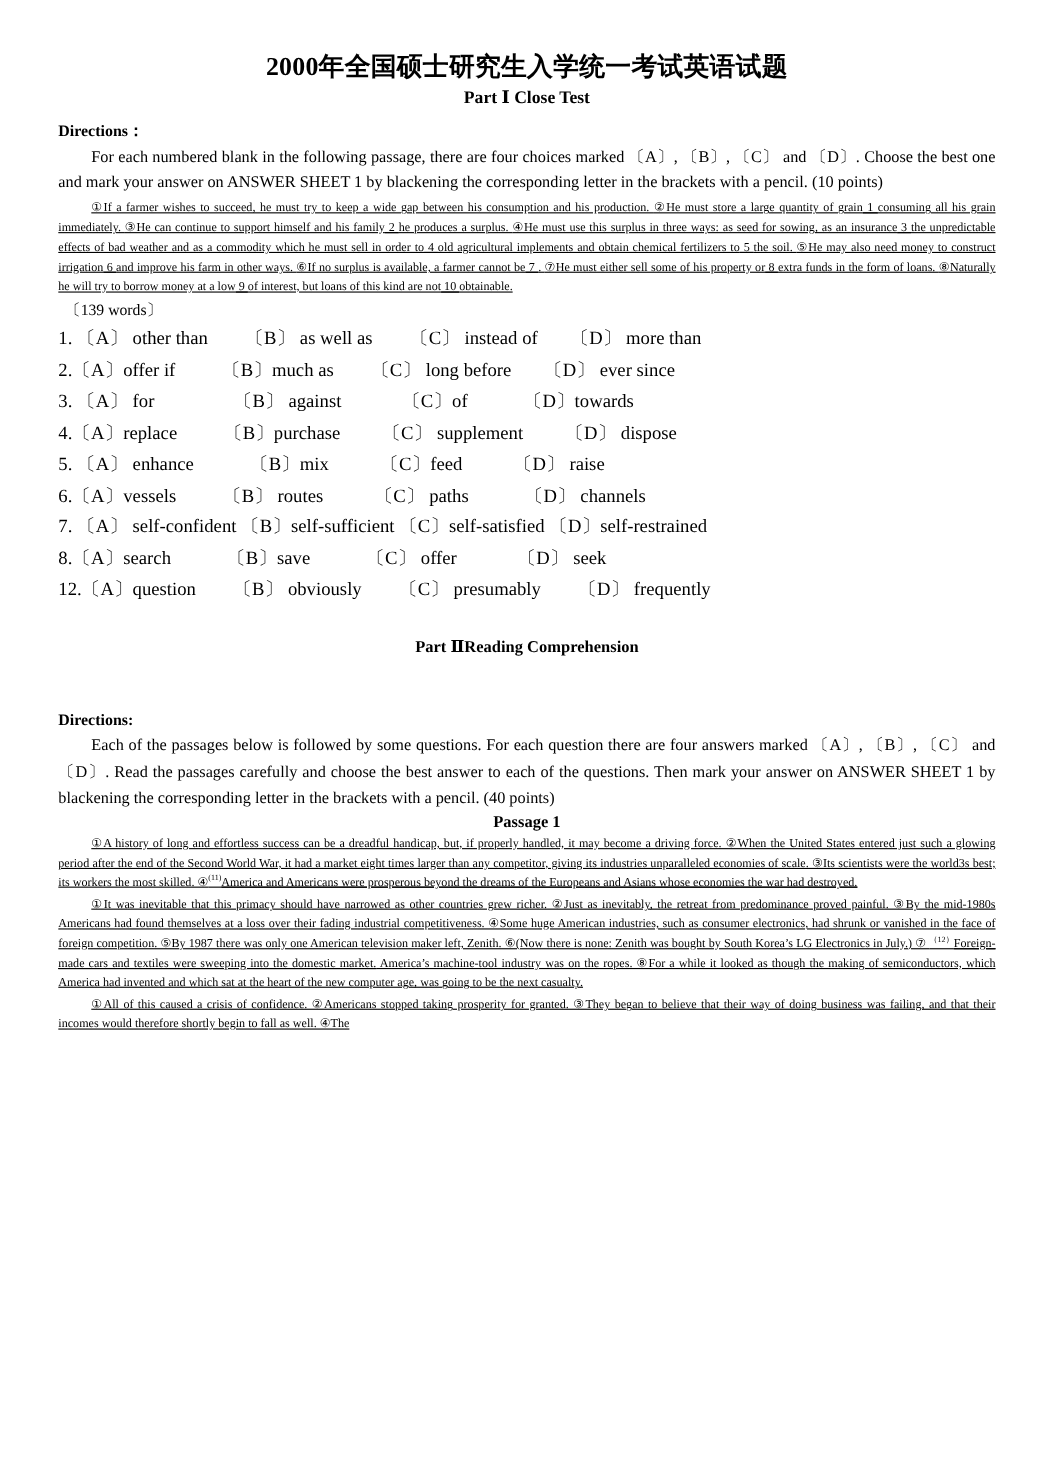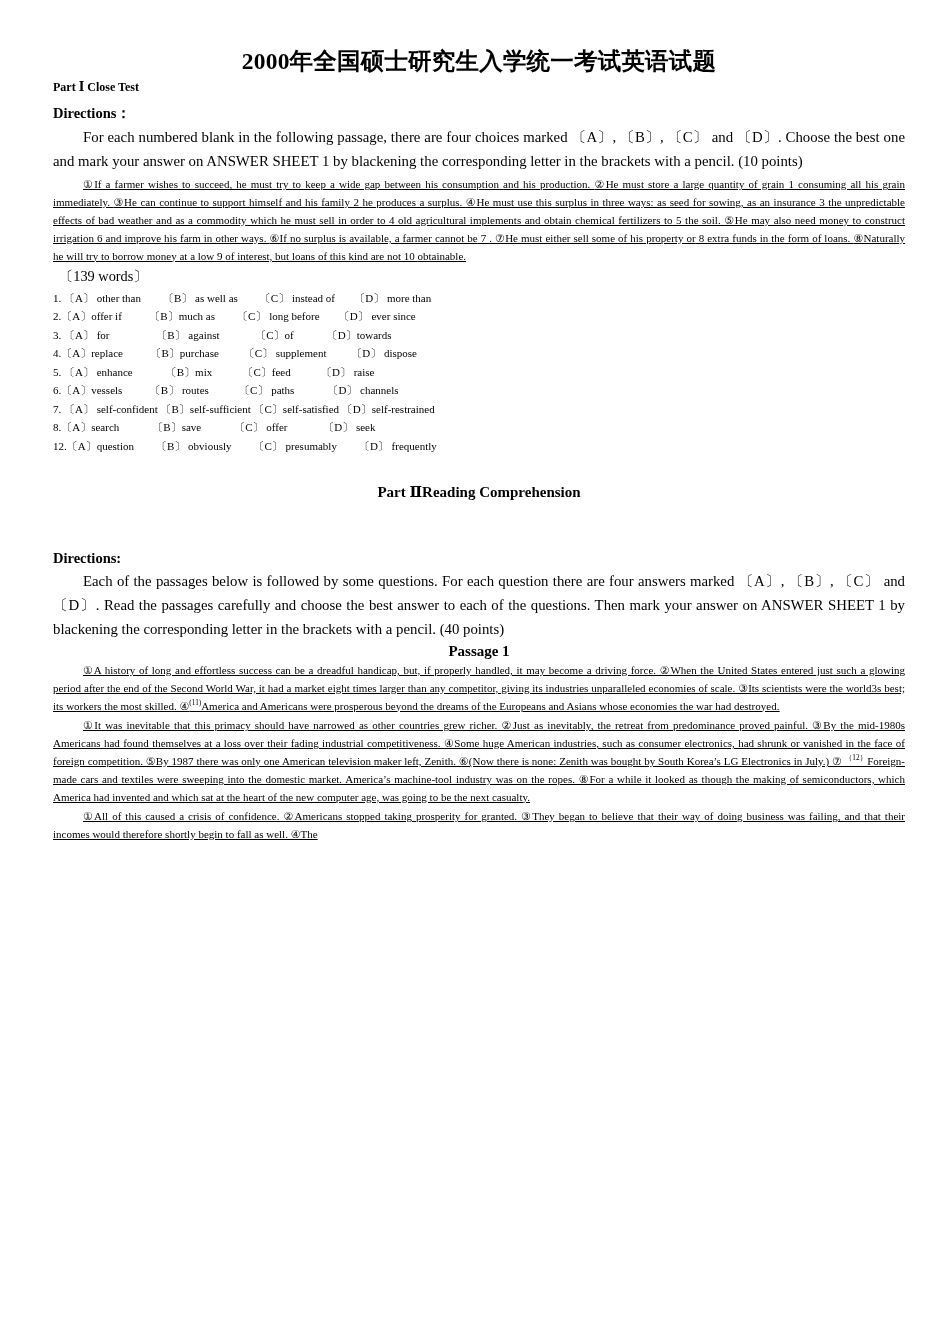--- a/index.html
+++ b/index.html
@@ -23,23 +23,23 @@
   }
   .doc-title {
     text-align: center;
     font-weight: bold;
     font-size: 23.5px;
     line-height: 1.35;
     margin: 6px 0 0 0;
     letter-spacing: 0.2px;
   }
   .part-title {
-    text-align: left;
+    text-align: center;
     font-weight: bold;
-    font-size: 12px;
+    font-size: 16px;
     line-height: 1.3;
     margin: 2px 0 0 0;
   }
   .directions-label {
     font-weight: bold;
     font-size: 14.5px;
     margin: 9px 0 0 0;
     text-align: left;
   }
   .directions-body {
@@ -69,21 +69,21 @@
   .blank {
     text-decoration: underline;
     white-space: pre;
   }
   .options-list {
     margin: 1px 0 0 0;
     padding: 0;
     list-style: none;
   }
   .opt-row {
-    font-size: 11px;
+    font-size: 17px;
     line-height: 1.68;
     white-space: pre;
     overflow: hidden;
   }
   .opt-num { }
   .opt-choice { }
   .sec-title {
     text-align: center;
     font-weight: bold;
     font-size: 15px;

